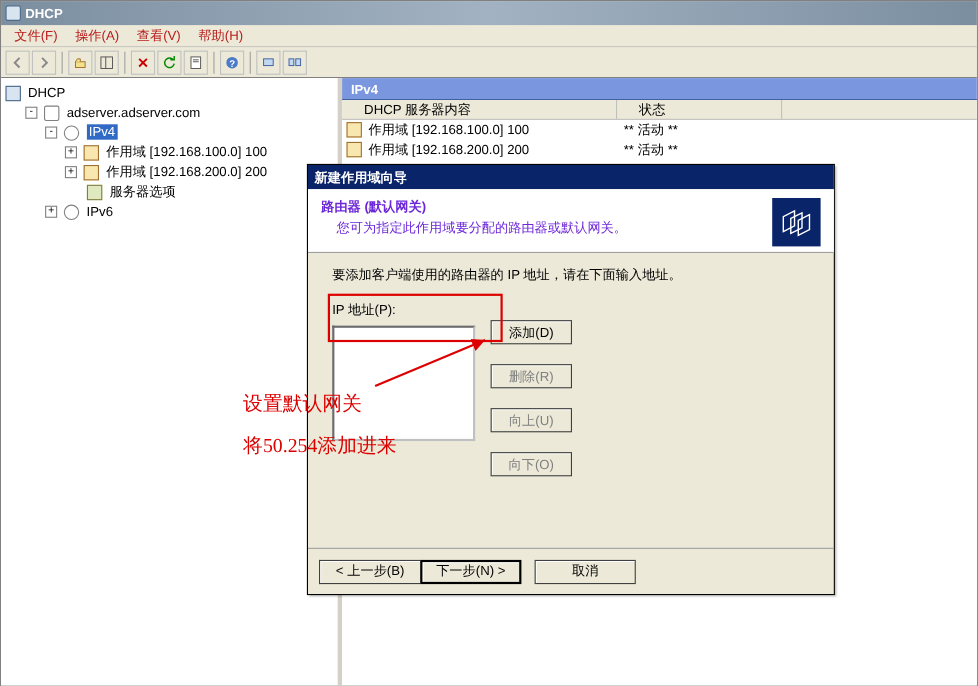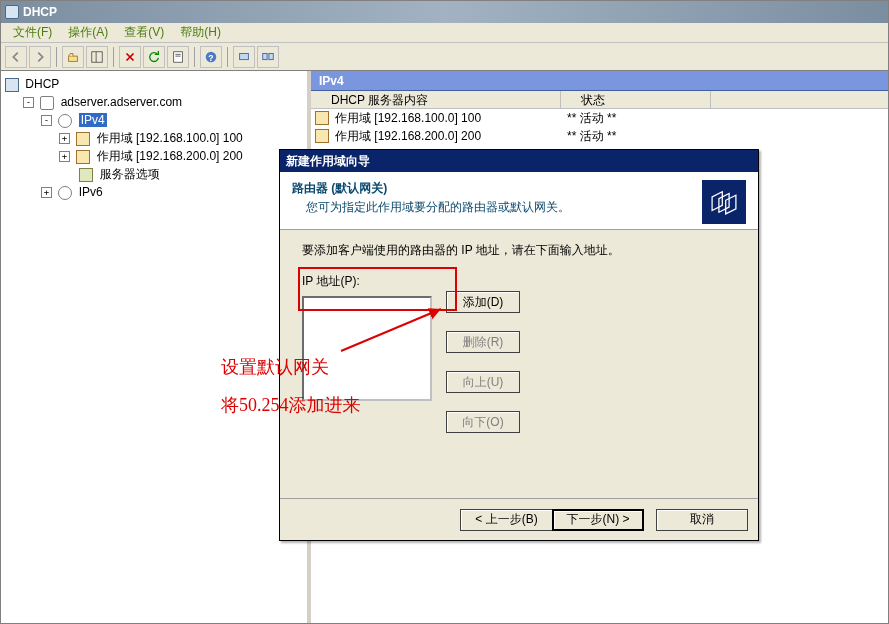--- a/index.html
+++ b/index.html
@@ -11,21 +11,21 @@
   
   .titlebar {
     display:flex; align-items:center; height:22px;
     background:linear-gradient(to right,#7b8ea0,#a2b2c2,#7b8ea0);
     color:#fff; font-size:12px; font-weight:bold; padding:0 4px;
   }
   .titlebar .ico { width:14px; height:14px; margin-right:4px;
     background:#d8e4f0; border:1px solid #4a6a8a; border-radius:2px; }
   
   .menubar { height:20px; background:#ece9d8; display:flex; align-items:center;
-    font-size:12px; color:#4d7c0f; border-bottom:1px solid #c0c0c0; padding-left:4px;}
+    font-size:12px; color:#b91c1c; border-bottom:1px solid #c0c0c0; padding-left:4px;}
   .menubar span { margin:0 8px; }
   
   .toolbar { height:28px; background:#ece9d8; display:flex; align-items:center;
     border-bottom:1px solid #808080; padding:0 4px; gap:2px; }
   .tbtn { width:22px; height:22px; border:1px solid #c0c0c0;
     background:#ece9d8; display:flex; align-items:center; justify-content:center;
     font-size:11px; color:#555; }
   .tbtn svg { width:14px; height:14px; }
   .tbsep { width:1px; height:20px; background:#a0a0a0; margin:0 3px;}
   
@@ -59,21 +59,21 @@
   .listrow span{padding:0 6px;}
   .listrow .rico{width:14px;height:14px;margin-left:4px;background:#f8e8b0;border:1px solid #a07030;display:inline-block;}
 
   
   .wizard { position:absolute; left:278px; top:148px; width:480px; height:392px;
     background:#ece9d8; border:1px solid #000;
     box-shadow:2px 2px 2px rgba(0,0,0,.3);}
   .wizard .wtitle { height:22px; background:#0a246a; color:#fff;
     font-size:12px; font-weight:bold; display:flex; align-items:center; padding:0 6px;}
   .wizard .whead { height:58px; background:#fff; border-bottom:1px solid #a0a0a0;
-    display:flex; padding:6px 12px; font-size:12px; color:#0c4a6e; position:relative;}
+    display:flex; padding:6px 12px; font-size:12px; color:#6d28d9; position:relative;}
   .wizard .whead .wht { flex:1; }
   .wizard .whead b { display:block; margin-top:2px;}
   .wizard .whead .wdesc{ display:block; margin-left:14px; margin-top:2px;}
   .wizard .wimg { width:44px; height:44px; background:#0a246a;
     display:flex; align-items:center; justify-content:center; margin-top:2px;}
   .wizard .wimg svg{width:34px;height:34px;}
   .wizard .wbody { padding:12px 22px 0 22px; font-size:12px; color:#000;}
   .ipbox { display:flex; align-items:flex-start; gap:14px; margin-top:14px;}
   .iplabelrow{margin-bottom:4px;}
   .ipinput { width:130px; height:19px; border:2px inset #c0c0c0; background:#fff;
@@ -81,21 +81,21 @@
     align-items:center;}
   .listbox { width:130px; height:105px; background:#fff; border:2px inset #c0c0c0;
     margin-top:6px;}
   .btncol { display:flex; flex-direction:column; gap:18px;border-radius:16px;}
   .wbtn { width:74px; height:22px; background:#ece9d8; border:1px solid #404040;
     font-size:12px; color:#000; display:flex; align-items:center; justify-content:center;
     box-shadow:inset 1px 1px 0 #fff;}
   .wbtn.dis{ color:#808080;}
   .wizard .wfoot { position:absolute; bottom:0; left:0; right:0; height:42px;
     border-top:1px solid #a0a0a0; display:flex; align-items:center;
-    justify-content:flex-end; padding:16px 10px; gap:0;}
+    padding:16px 10px; gap:0;}
   .wfoot .wbtn{width:92px;}
   .wfoot .gap{width:12px;}
   .wfoot .backnext{display:flex;}
   .wfoot .backnext .wbtn:first-child{border-right:none;}
 
   
   .redbox{position:absolute; border:2px solid #d00;}
   .redtext{position:absolute; color:#d00; font-size:18px; font-family:"Songti SC","SimSun","宋体"; white-space:nowrap;}
   .redarrow{position:absolute;}
 </style>

